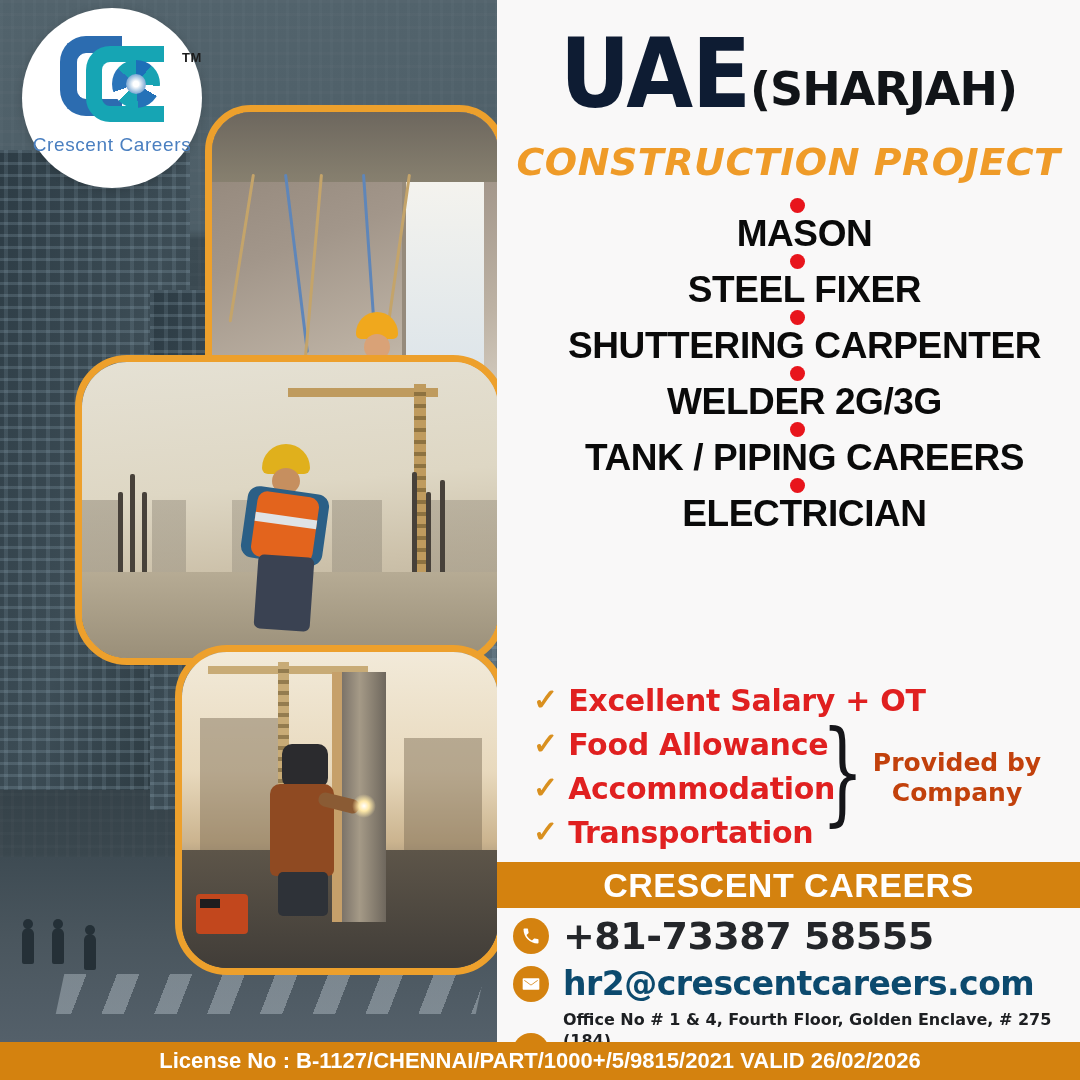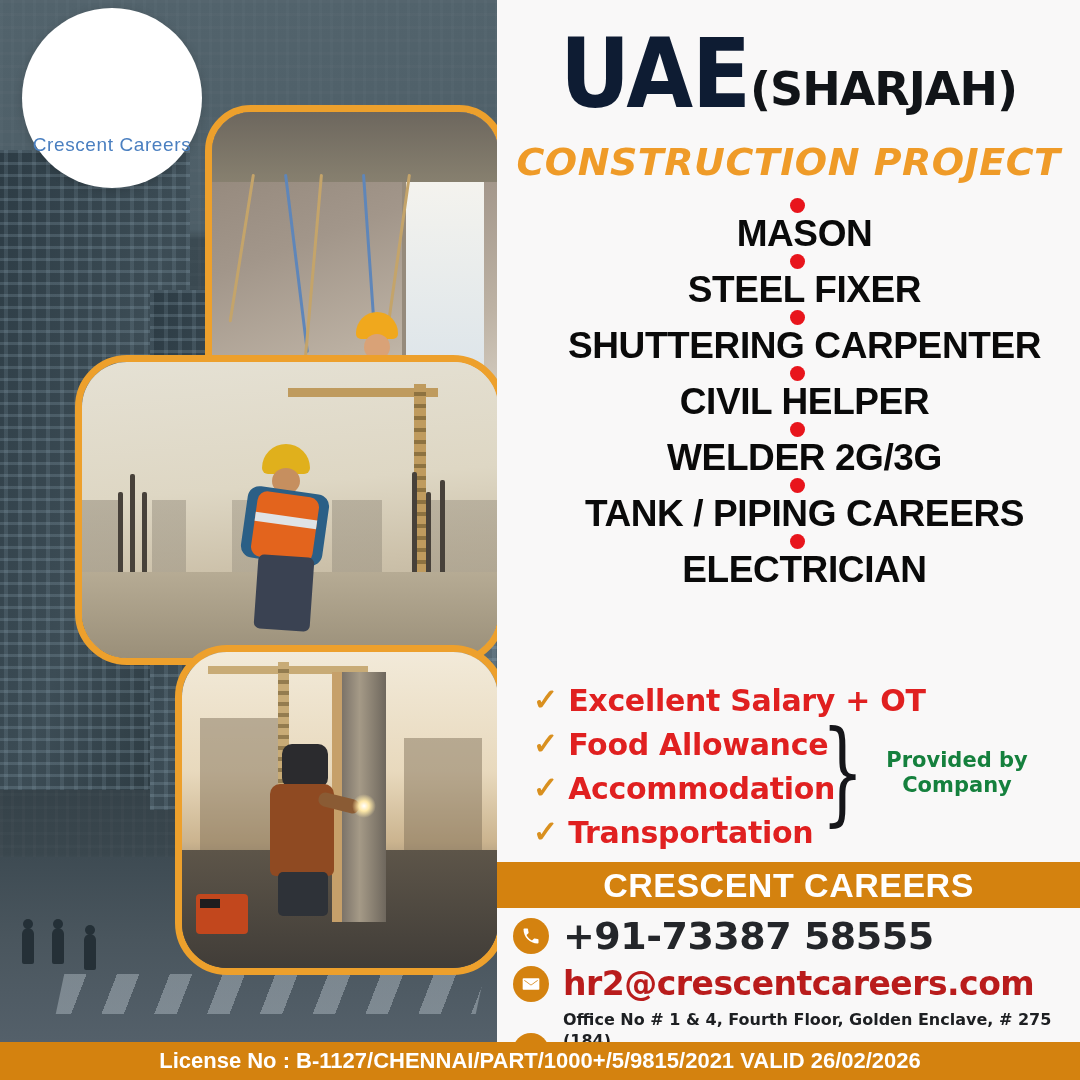--- a/index.html
+++ b/index.html
@@ -134,35 +134,35 @@
     font-family:"Liberation Sans", sans-serif;white-space:nowrap;}
 
   .benefits{position:absolute;left:36px;top:678px;width:400px;}
   .ben{display:flex;align-items:center;height:44px;}
   .tick{font-size:30px;color:#d9901f;font-weight:bold;margin-right:10px;line-height:1;}
   .ben-label{font-size:30px;font-weight:900;color:#e02020;letter-spacing:-.3px;
     font-family:"DejaVu Sans", sans-serif;white-space:nowrap;}
   .brace{position:absolute;left:310px;top:722px;font-size:112px;color:#16161a;
     font-family:"DejaVu Serif", serif;line-height:.9;transform:scaleX(.6);}
   .provided{position:absolute;left:355px;top:748px;width:210px;text-align:center;
-    font-size:21px;font-weight:900;color:#15803d;line-height:1.18;
+    font-size:25px;font-weight:900;color:#c2410c;line-height:1.18;
     font-family:"DejaVu Sans", sans-serif;}
 
   .orange-bar{position:absolute;left:0;top:862px;width:583px;height:46px;background:#d4820f;}
   .orange-bar span{display:block;text-align:center;line-height:46px;color:#fff;
     font-size:34px;font-weight:700;letter-spacing:.5px;font-family:"Liberation Sans", sans-serif;}
 
   .contact{position:absolute;left:16px;top:914px;width:567px;}
   .crow{display:flex;align-items:center;margin-bottom:6px;}
   .cicon{width:36px;height:36px;border-radius:50%;background:#d4820f;flex:0 0 auto;
     display:flex;align-items:center;justify-content:center;margin-right:14px;}
   .cicon svg{display:block;}
   .phone-txt{font-size:38px;font-weight:900;color:#24262a;letter-spacing:-.5px;
     font-family:"DejaVu Sans", sans-serif;}
-  .mail-txt{font-size:33px;font-weight:900;color:#b91c1c;letter-spacing:-.5px;
+  .mail-txt{font-size:33px;font-weight:900;color:#0c4a6e;letter-spacing:-.5px;
     font-family:"DejaVu Sans", sans-serif;}
   .addr{font-size:16px;font-weight:700;color:#1d1f22;line-height:1.32;
     font-family:"DejaVu Sans", sans-serif;}
 
   .license{position:absolute;left:0;top:1042px;width:1080px;height:38px;background:#d4820f;}
   .license span{display:block;text-align:center;line-height:38px;color:#fff;
     font-size:22px;font-weight:700;letter-spacing:0;font-family:"Liberation Sans", sans-serif;}
 </style>
 </head>
 <body>
@@ -237,20 +237,26 @@
             <div class="apron"></div>
           <div class="arm"></div>
             <div class="legs"></div>
         </div>
         <div class="spark"></div>
         <div class="machine"></div>
       </div>
     </div>
 
     <div class="logo">
+      <div class="logo-mark">
+        <div class="cblue"></div>
+        <div class="cteal"></div>
+        <div class="swirl"></div>
+        <div class="tm">TM</div>
+      </div>
       <div class="logo-text">Crescent Careers</div>
     </div>
   </div>
 
   <div class="right">
 
     <div class="title-row">
       <span class="t-uae">UAE</span><span class="t-sharjah">(SHARJAH)</span>
     </div>
 
@@ -261,24 +267,20 @@
         <span class="dot"></span>
         <span class="job-label">MASON</span>
       </div>
       <div class="job">
         <span class="dot"></span>
         <span class="job-label">STEEL FIXER</span>
       </div>
       <div class="job">
         <span class="dot"></span>
         <span class="job-label">SHUTTERING CARPENTER</span>
-      </div>
-      <div class="job">
-        <span class="dot"></span>
-        <span class="job-label">CIVIL HELPER</span>
       </div>
       <div class="job">
         <span class="dot"></span>
         <span class="job-label">WELDER 2G/3G</span>
       </div>
       <div class="job">
         <span class="dot"></span>
         <span class="job-label">TANK / PIPING CAREERS</span>
       </div>
       <div class="job">
@@ -313,21 +315,21 @@
       <span>CRESCENT CAREERS</span>
     </div>
 
     <div class="contact">
       <div class="crow">
         <span class="cicon">
           <svg width="20" height="20" viewBox="0 0 24 24">
               <path fill="#fff" d="M6.6 10.8c1.4 2.8 3.8 5.1 6.6 6.6l2.2-2.2c.3-.3.7-.4 1-.2 1.1.4 2.4.6 3.6.6.6 0 1 .4 1 1V20c0 .6-.4 1-1 1C10.6 21 3 13.4 3 4c0-.6.4-1 1-1h3.5c.6 0 1 .4 1 1 0 1.3.2 2.5.6 3.6.1.4 0 .8-.2 1l-2.3 2.2z"></path>
             </svg>
         </span>
-        <span class="phone-txt">+91-73387 58555</span>
+        <span class="phone-txt">+81-73387 58555</span>
       </div>
       <div class="crow">
         <span class="cicon">
           <svg width="20" height="20" viewBox="0 0 24 24">
               <path fill="#fff" d="M3 5h18c.6 0 1 .4 1 1v12c0 .6-.4 1-1 1H3c-.6 0-1-.4-1-1V6c0-.6.4-1 1-1zm9 8L4.2 7.2 4 7v1l8 5.8L20 8V7l-.2.2L12 13z"></path>
             </svg>
         </span>
         <span class="mail-txt">hr2@crescentcareers.com</span>
       </div>
       <div class="crow">

